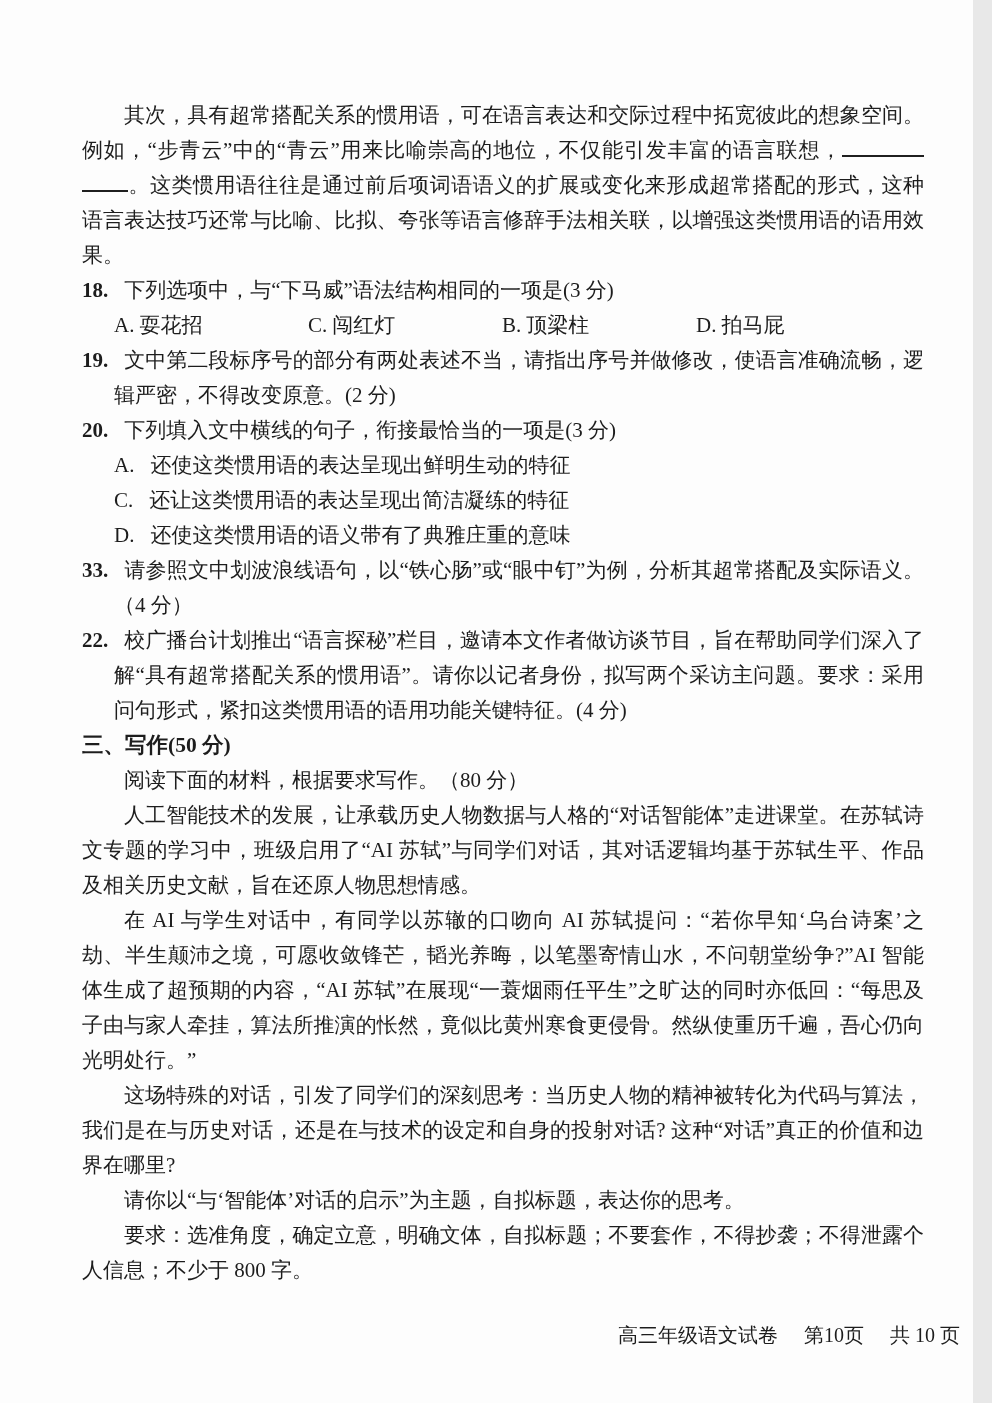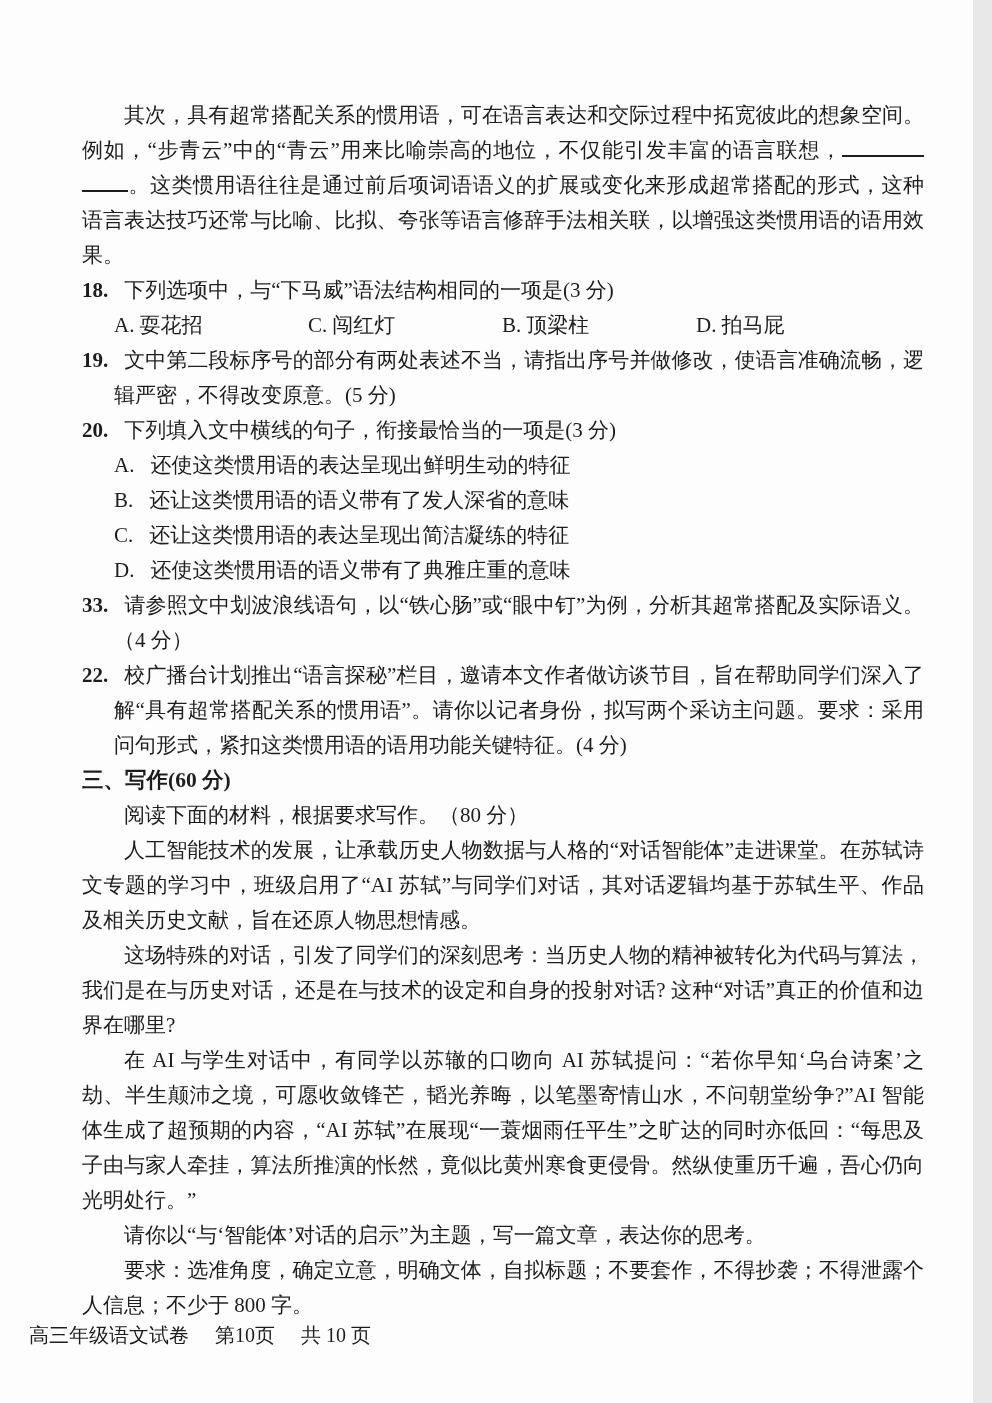--- a/index.html
+++ b/index.html
@@ -51,21 +51,21 @@
   .section-heading {
     font-weight: bold;
     font-size: 21.5px;
     line-height: 35px;
     margin: 0;
   }
   .footer {
     position: absolute;
     top: 1320px; left: 0;
     width: 100%;
-    text-align: left;
+    text-align: right;
     font-size: 20px;
     line-height: 30px;
     color: #1d1d1d;
     padding-left: 16px;
   }
   .footer .footer-part { margin: 0 13px; }
 </style>
 </head>
 <body>
 
@@ -78,46 +78,45 @@
       <p class="qline"><b class="qnum">18.</b><span>下列选项中，与“下马威”语法结构相同的一项是(3 分)</span></p>
       <div class="options-row">
         <span class="opt"><span class="opt-label">A.</span><span>耍花招</span></span>
         <span class="opt"><span class="opt-label">C.</span><span>闯红灯</span></span>
         <span class="opt"><span class="opt-label">B.</span><span>顶梁柱</span></span>
         <span class="opt"><span class="opt-label">D.</span><span>拍马屁</span></span>
       </div>
     </div>
 
     <div class="question">
-      <p class="qline"><b class="qnum">19.</b><span>文中第二段标序号的部分有两处表述不当，请指出序号并做修改，使语言准确流畅，逻辑严密，不得改变原意。(5 分)</span></p>
+      <p class="qline"><b class="qnum">19.</b><span>文中第二段标序号的部分有两处表述不当，请指出序号并做修改，使语言准确流畅，逻辑严密，不得改变原意。(2 分)</span></p>
     </div>
 
     <div class="question">
       <p class="qline"><b class="qnum">20.</b><span>下列填入文中横线的句子，衔接最恰当的一项是(3 分)</span></p>
       <p class="option-line"><span class="opt-label">A.</span><span>还使这类惯用语的表达呈现出鲜明生动的特征</span></p>
-      <p class="option-line"><span class="opt-label">B.</span><span>还让这类惯用语的语义带有了发人深省的意味</span></p>
       <p class="option-line"><span class="opt-label">C.</span><span>还让这类惯用语的表达呈现出简洁凝练的特征</span></p>
       <p class="option-line"><span class="opt-label">D.</span><span>还使这类惯用语的语义带有了典雅庄重的意味</span></p>
     </div>
 
     <div class="question">
       <p class="qline"><b class="qnum">33.</b><span>请参照文中划波浪线语句，以“铁心肠”或“眼中钉”为例，分析其超常搭配及实际语义。（4 分）</span></p>
     </div>
 
     <div class="question">
       <p class="qline"><b class="qnum">22.</b><span>校广播台计划推出“语言探秘”栏目，邀请本文作者做访谈节目，旨在帮助同学们深入了解“具有超常搭配关系的惯用语”。请你以记者身份，拟写两个采访主问题。要求：采用问句形式，紧扣这类惯用语的语用功能关键特征。(4 分)</span></p>
     </div>
 
     <div class="essay-section">
-      <h3 class="section-heading">三、写作(60 分)</h3>
+      <h3 class="section-heading">三、写作(50 分)</h3>
       <p class="indent">阅读下面的材料，根据要求写作。（80 分）</p>
       <p class="indent">人工智能技术的发展，让承载历史人物数据与人格的“对话智能体”走进课堂。在苏轼诗文专题的学习中，班级启用了“AI 苏轼”与同学们对话，其对话逻辑均基于苏轼生平、作品及相关历史文献，旨在还原人物思想情感。</p>
+      <p class="indent">在 AI 与学生对话中，有同学以苏辙的口吻向 AI 苏轼提问：“若你早知‘乌台诗案’之劫、半生颠沛之境，可愿收敛锋芒，韬光养晦，以笔墨寄情山水，不问朝堂纷争?”AI 智能体生成了超预期的内容，“AI 苏轼”在展现“一蓑烟雨任平生”之旷达的同时亦低回：“每思及子由与家人牵挂，算法所推演的怅然，竟似比黄州寒食更侵骨。然纵使重历千遍，吾心仍向光明处行。”</p>
       <p class="indent">这场特殊的对话，引发了同学们的深刻思考：当历史人物的精神被转化为代码与算法，我们是在与历史对话，还是在与技术的设定和自身的投射对话? 这种“对话”真正的价值和边界在哪里?</p>
-      <p class="indent">在 AI 与学生对话中，有同学以苏辙的口吻向 AI 苏轼提问：“若你早知‘乌台诗案’之劫、半生颠沛之境，可愿收敛锋芒，韬光养晦，以笔墨寄情山水，不问朝堂纷争?”AI 智能体生成了超预期的内容，“AI 苏轼”在展现“一蓑烟雨任平生”之旷达的同时亦低回：“每思及子由与家人牵挂，算法所推演的怅然，竟似比黄州寒食更侵骨。然纵使重历千遍，吾心仍向光明处行。”</p>
-      <p class="indent">请你以“与‘智能体’对话的启示”为主题，写一篇文章，表达你的思考。</p>
+      <p class="indent">请你以“与‘智能体’对话的启示”为主题，自拟标题，表达你的思考。</p>
       <p class="indent">要求：选准角度，确定立意，明确文体，自拟标题；不要套作，不得抄袭；不得泄露个人信息；不少于 800 字。</p>
     </div>
 
   </div>
 
   <div class="footer">
     <span class="footer-part">高三年级语文试卷</span><span class="footer-part">第10页</span><span class="footer-part">共 10 页</span>
   </div>
 </div>
 

